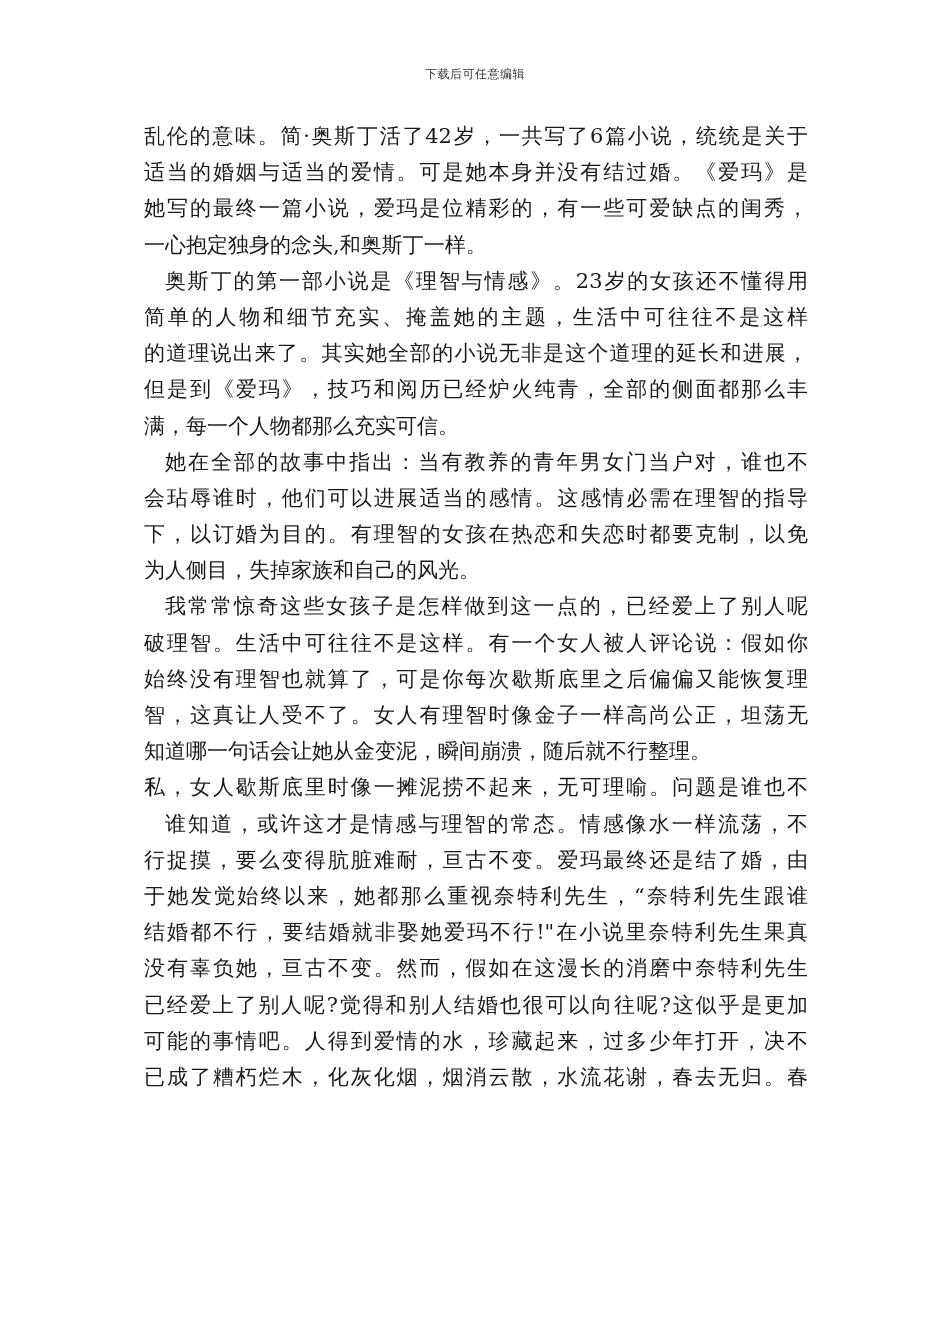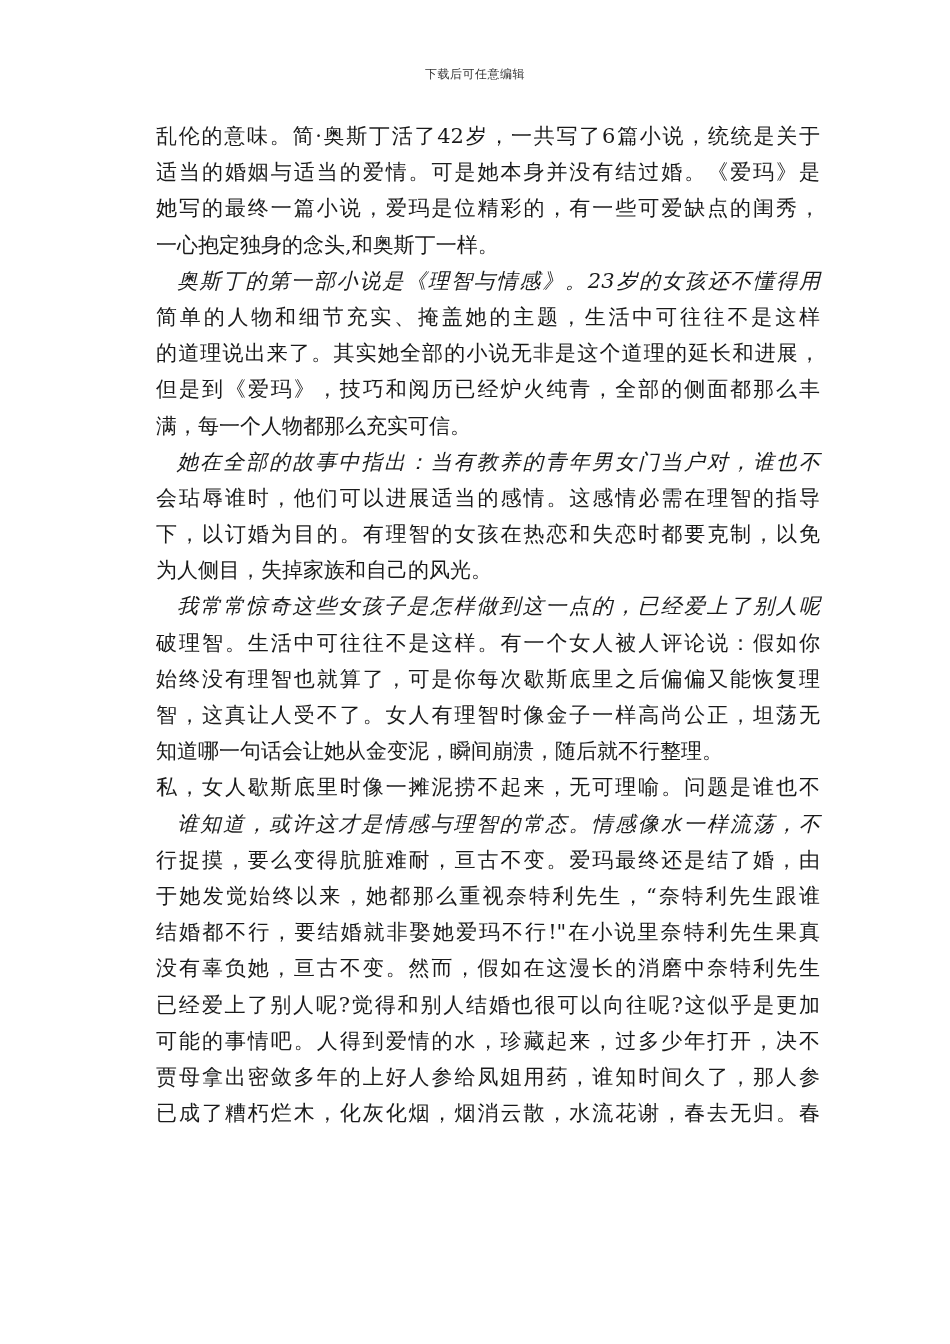--- a/index.html
+++ b/index.html
@@ -21,38 +21,37 @@
       left: 0;
       width: 950px;
       text-align: center;
       font-size: 12px;
       color: #333333;
       letter-spacing: 0.5px;
     }
     .content {
       position: absolute;
       top: 118px;
-      left: 156px;
+      left: 144px;
       width: 664px;
     }
     .line {
       height: 36.2px;
       line-height: 36.2px;
       font-size: 21px;
       white-space: nowrap;
       overflow: visible;
       text-align: justify;
       text-align-last: justify;
     }
     .line.last {
       text-align-last: left;
     }
     .line.indent {
       padding-left: 21px;
-      font-style: italic;
     }
   </style>
 </head>
 <body>
 
 <div class="page-header">下载后可任意编辑</div>
 
 <div class="content">
 
   <div>
@@ -87,16 +86,15 @@
   </div>
 
   <div>
     <div class="line indent">谁知道，或许这才是情感与理智的常态。情感像水一样流荡，不</div>
     <div class="line">行捉摸，要么变得肮脏难耐，亘古不变。爱玛最终还是结了婚，由</div>
     <div class="line">于她发觉始终以来，她都那么重视奈特利先生，“奈特利先生跟谁</div>
     <div class="line">结婚都不行，要结婚就非娶她爱玛不行!"在小说里奈特利先生果真</div>
     <div class="line">没有辜负她，亘古不变。然而，假如在这漫长的消磨中奈特利先生</div>
     <div class="line">已经爱上了别人呢?觉得和别人结婚也很可以向往呢?这似乎是更加</div>
     <div class="line">可能的事情吧。人得到爱情的水，珍藏起来，过多少年打开，决不</div>
-    <div class="line">贾母拿出密敛多年的上好人参给凤姐用药，谁知时间久了，那人参</div>
     <div class="line">已成了糟朽烂木，化灰化烟，烟消云散，水流花谢，春去无归。春</div>
   </div>
 </div>
 
 </body></html>

